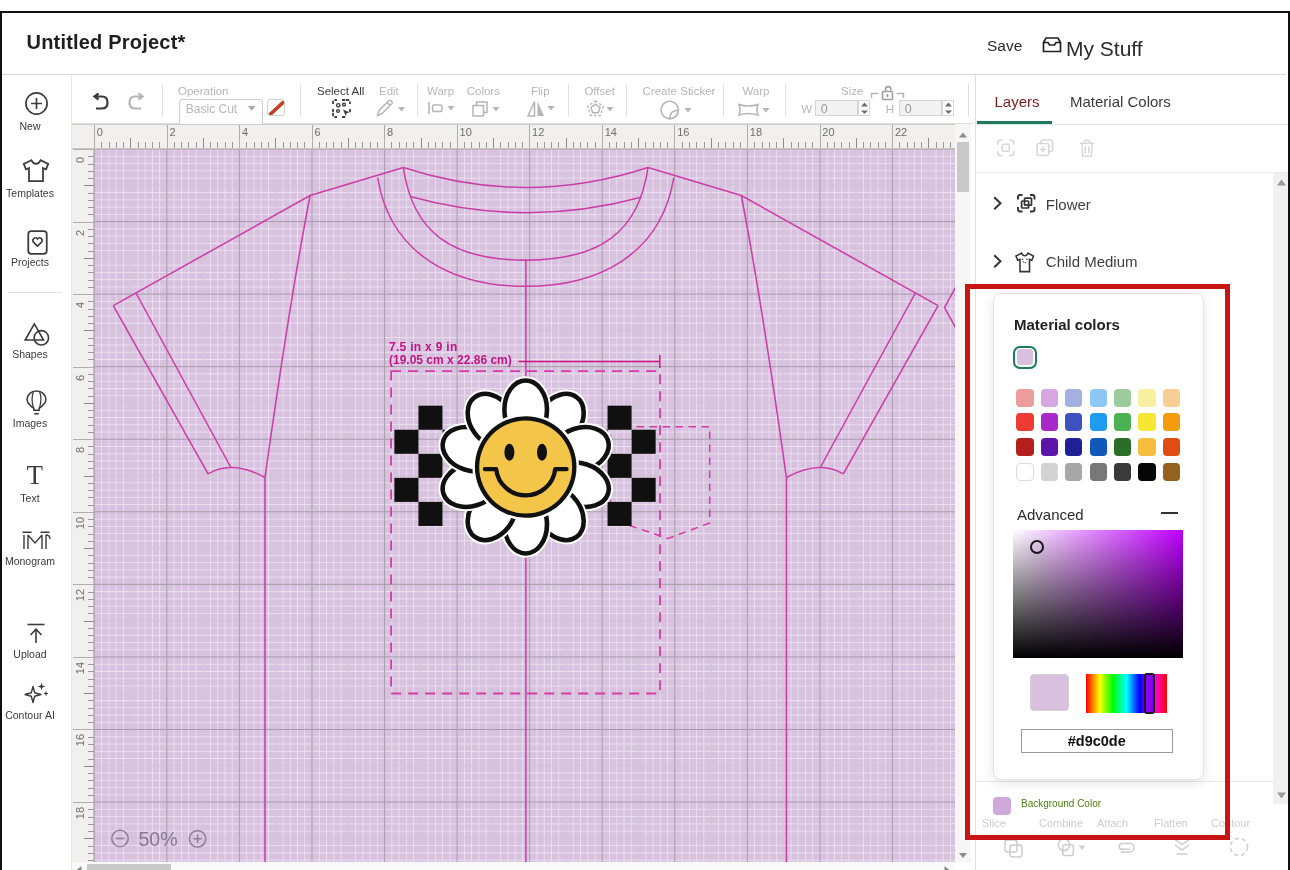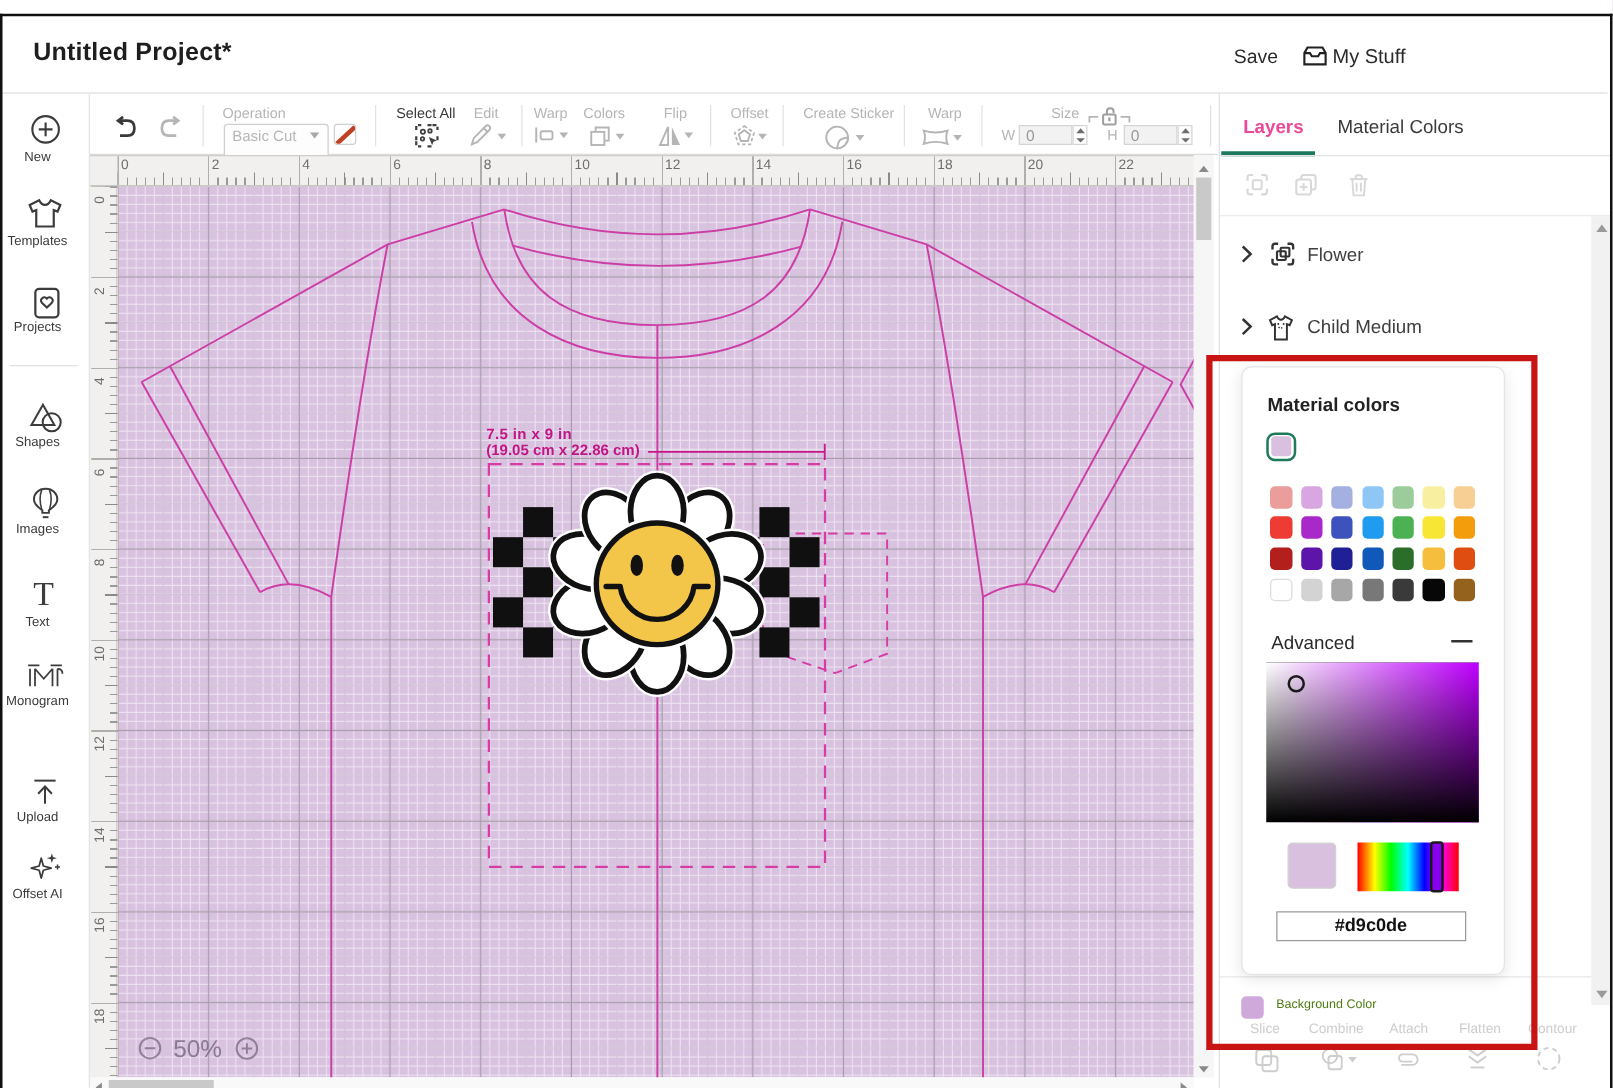--- a/index.html
+++ b/index.html
@@ -4,21 +4,21 @@
 <style>
 * { margin:0; padding:0; box-sizing:border-box; }
 html,body { width:1290px; height:870px; overflow:hidden; font-family:"Liberation Sans",sans-serif; background:#fff; }
 .abs { position:absolute; }
 #page { position:absolute; left:0; top:0; width:1290px; height:870px; background:#fff;margin-top:11px; }
 .frame { position:absolute; background:#101010; z-index:99; }
 
 #topbar { left:2px; top:2px; width:1284px; height:61.5px; background:#fff; border-bottom:1px solid #dadada; }
 #title { left:26.5px; top:20px; font-size:20px; font-weight:700; color:#1e1e1e; letter-spacing:0.2px; }
 #save { left:987px; top:26px; font-size:15.5px; color:#2b2b2b; }
-#mystuff { left:1066px; top:26px; font-size:16px; color:#2b2b2b; }
+#mystuff { left:1066px; top:26px; font-size:21px; color:#2b2b2b; }
 #makebtn { left:1131.6px; top:12px; width:133px; height:39.3px; background:#10795a; border-radius:20px; color:#fff;
   font-size:16.5px; font-weight:700; text-align:center; line-height:39.3px; }
 
 #toolbar { left:72px; top:63.5px; width:902px; height:49px; background:#fff; border-bottom:1px solid #dcdcdc; }
 .tlabel { position:absolute; top:73.8px; font-size:11.5px; color:#b5b5b5; white-space:nowrap; }
 .tdark { color:#3a3a3a; }
 .tdiv { position:absolute; top:73px; height:33px; width:1px; background:#e2e2e2; }
 
 #sidebar { left:2px; top:63.5px; width:70px; height:800.5px; background:#fff; border-right:1px solid #e4e4e4; }
 .slabel { position:absolute; width:58px; text-align:center; font-size:10.5px; color:#3a3a3a; }
@@ -28,33 +28,33 @@
 #rulerleft { left:72px; top:137.5px; width:21.5px; height:713px; background:#f1f0ee; border-right:1px solid #c9c7c3; }
 .rnumt { position:absolute; font-size:11px; color:#6e6e6e; top:114.5px; }
 .rnuml { position:absolute; font-size:11px; color:#6e6e6e; transform:rotate(-90deg); transform-origin:center; width:20px; text-align:center; left:70px;}
 
 #vsb { left:955px; top:112.5px; width:16px; height:738px; background:#f6f6f6; }
 #vsb-thumb { left:957px; top:131px; width:12px; height:50px; background:#c9c9c9; }
 #hsb { left:72px; top:850.5px; width:883px; height:15.5px; background:#f9f9f9; }
 #hsb-thumb { left:87px; top:853px; width:84px; height:11px; background:#c9c9c9; }
 
 #panel { left:974.5px; top:63.5px; width:313.5px; height:802.5px; background:#fff; border-left:1px solid #e0e0e0; }
-#tab-layers { left:994.5px; top:81.5px; font-size:15px; font-weight:700; color:#ec4899; }
+#tab-layers { left:994.5px; top:81.5px; font-size:15px; font-weight:400; color:#7f1d1d; }
 #tab-mat { left:1070px; top:81.5px; font-size:15px; color:#3a3a3a; }
 #tab-underline { left:977px; top:109.5px; width:75px; height:4px; background:#1d7a5e; }
 #tab-border { left:975.5px; top:112.5px; width:312.5px; height:1px; background:#e3e3e3; }
 #iconrow-border { left:975.5px; top:161.4px; width:312.5px; height:1px; background:#ececec; }
 .layertext { position:absolute; font-size:15px; color:#3f3f3f; }
 #panel-div2 { left:975.5px; top:769.5px; width:297px; height:1px; background:#e6e6e6; }
 #bgrow-text { left:1021px; top:787px; font-size:10px; color:#4d7c0f; }
 #bgswatch { left:993px; top:785.5px; width:18px; height:18px; background:#cfa9dc; border-radius:4px; }
 
 #psb { left:1272.5px; top:161.5px; width:15.5px; height:631px; background:#f1f1f1; }
 
-.blabel { position:absolute; top:806px; font-size:11px; color:#cdcdcd; text-align:center; }
+.blabel { position:absolute; top:806px; font-size:11px; color:#cdcdcd; }
 
 #popup { left:993px; top:282px; width:210.5px; height:487px; background:#fff; border:1px solid #e4e4e4; border-radius:8px;
   box-shadow:0 3px 12px rgba(0,0,0,0.10); }
 #mc-title { left:1014px; top:304.5px; font-size:15px; font-weight:700; color:#222; }
 #selswatch { left:1013.3px; top:334.5px; width:23.4px; height:23.4px; border:2.4px solid #1e7a5a; border-radius:7px; background:#fff; }
 #selswatch-in { left:1017.2px; top:338.4px; width:15.6px; height:15.6px; background:#d9c0de; border-radius:3px; }
 .sw { position:absolute; width:17.4px; height:18.1px; border-radius:4px; }
 #adv-title { left:1017px; top:495px; font-size:15px; color:#2b2b2b; }
 #adv-dash { left:1161px; top:500.5px; width:17px; height:2.6px; background:#333; }
 #gradbox { left:1012.5px; top:518.6px; width:170.5px; height:128.4px;
@@ -227,21 +227,21 @@
   <svg class="abs" style="left:24px;top:611.5px" width="24" height="22" viewBox="0 0 24 22">
     <path d="M3.5,1.5 H20.5" stroke="#3c3c3c" stroke-width="1.6"></path>
     <path d="M12,20 V7 M6.5,12 L12,6.2 L17.5,12" fill="none" stroke="#3c3c3c" stroke-width="1.6"></path>
   </svg>
   <div class="slabel abs" style="left:1px;top:637px">Upload</div>
   <svg class="abs" style="left:23px;top:670px" width="26" height="24" viewBox="0 0 26 24">
     <path d="M10,5.5 L11.7,11.8 L18,13.5 L11.7,15.2 L10,21.5 L8.3,15.2 L2,13.5 L8.3,11.8 Z" fill="none" stroke="#3c3c3c" stroke-width="1.4" stroke-linejoin="round"></path>
     <path d="M18.5,1.5 L19.4,4.6 L22.5,5.5 L19.4,6.4 L18.5,9.5 L17.6,6.4 L14.5,5.5 L17.6,4.6 Z" fill="#3c3c3c"></path>
     <path d="M23,10.5 v4 M21,12.5 h4" stroke="#3c3c3c" stroke-width="1.2"></path>
   </svg>
-  <div class="slabel abs" style="left:1px;top:698px">Offset AI</div>
+  <div class="slabel abs" style="left:1px;top:698px">Contour AI</div>
 
   <svg class="abs" style="left:93.5px;top:137.5px;overflow:hidden" width="861.5" height="713" viewBox="93.5 137.5 861.5 713">
     <defs>
       <pattern id="gmin" width="7.256" height="7.256" patternUnits="userSpaceOnUse" x="94.3" y="138">
         <path d="M0,6.9 H7.256 M6.9,0 V7.256" stroke="rgba(255,255,255,0.52)" stroke-width="1" fill="none"></path>
       </pattern>
       <pattern id="gin" width="36.28" height="36.28" patternUnits="userSpaceOnUse" x="94.3" y="138">
         <path d="M0,35.9 H36.28 M35.9,0 V36.28" stroke="rgba(128,120,132,0.27)" stroke-width="1" fill="none"></path>
       </pattern>
       <pattern id="g2in" width="72.56" height="72.56" patternUnits="userSpaceOnUse" x="94.3" y="138">

